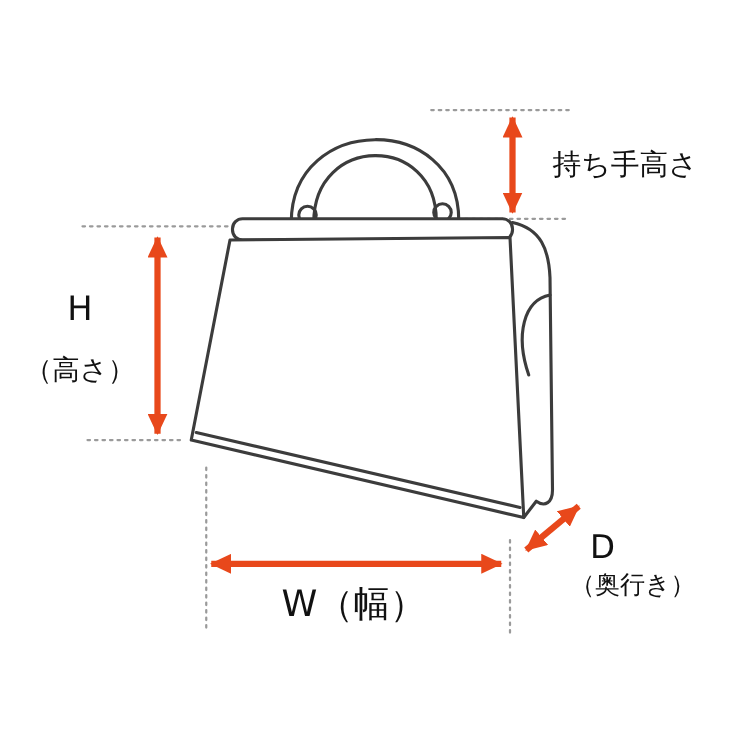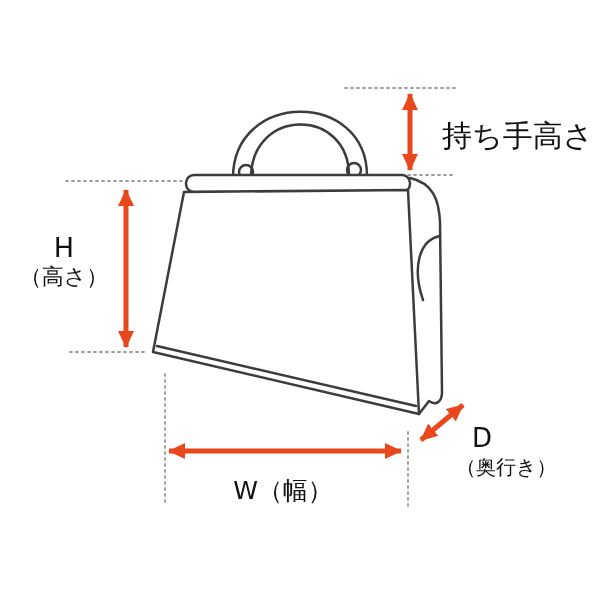--- a/index.html
+++ b/index.html
@@ -48,25 +48,25 @@
     fill: none;
     stroke-linecap: butt;
   }
   .arrow-head { fill: var(--arrow, #e8481b); }
 
   .label {
     position: absolute;
     color: var(--text, #111);
     white-space: nowrap;
   }
-  .label-handle-height { left: 442px; top: 116px; font-size: 30px; }
+  .label-handle-height { left: 442px; top: 116px; font-size: 23px; }
   .label-height { left: 14px; top: 232px; width: 100px; text-align: center; line-height: 1.2; }
   .label-height .letter { font-size: 27px; display: block; }
-  .label-height .caption { font-size: 22px; display: block; }
-  .label-width { left: 163px; top: 474px; width: 240px; text-align: center; font-size: 25px; }
+  .label-height .caption { font-size: 22px; display: block; margin-top: 20px; }
+  .label-width { left: 163px; top: 464px; width: 240px; text-align: center; font-size: 29px; }
   .label-depth { left: 456px; top: 422px; line-height: 1.25; }
   .label-depth .letter { font-size: 26px; display: block; padding-left: 16px; }
   .label-depth .caption { font-size: 20px; display: block; }
 </style>
 </head>
 <body>
 
 <div class="stage">
 
   <svg width="600" height="600" viewBox="0 0 600 600">

